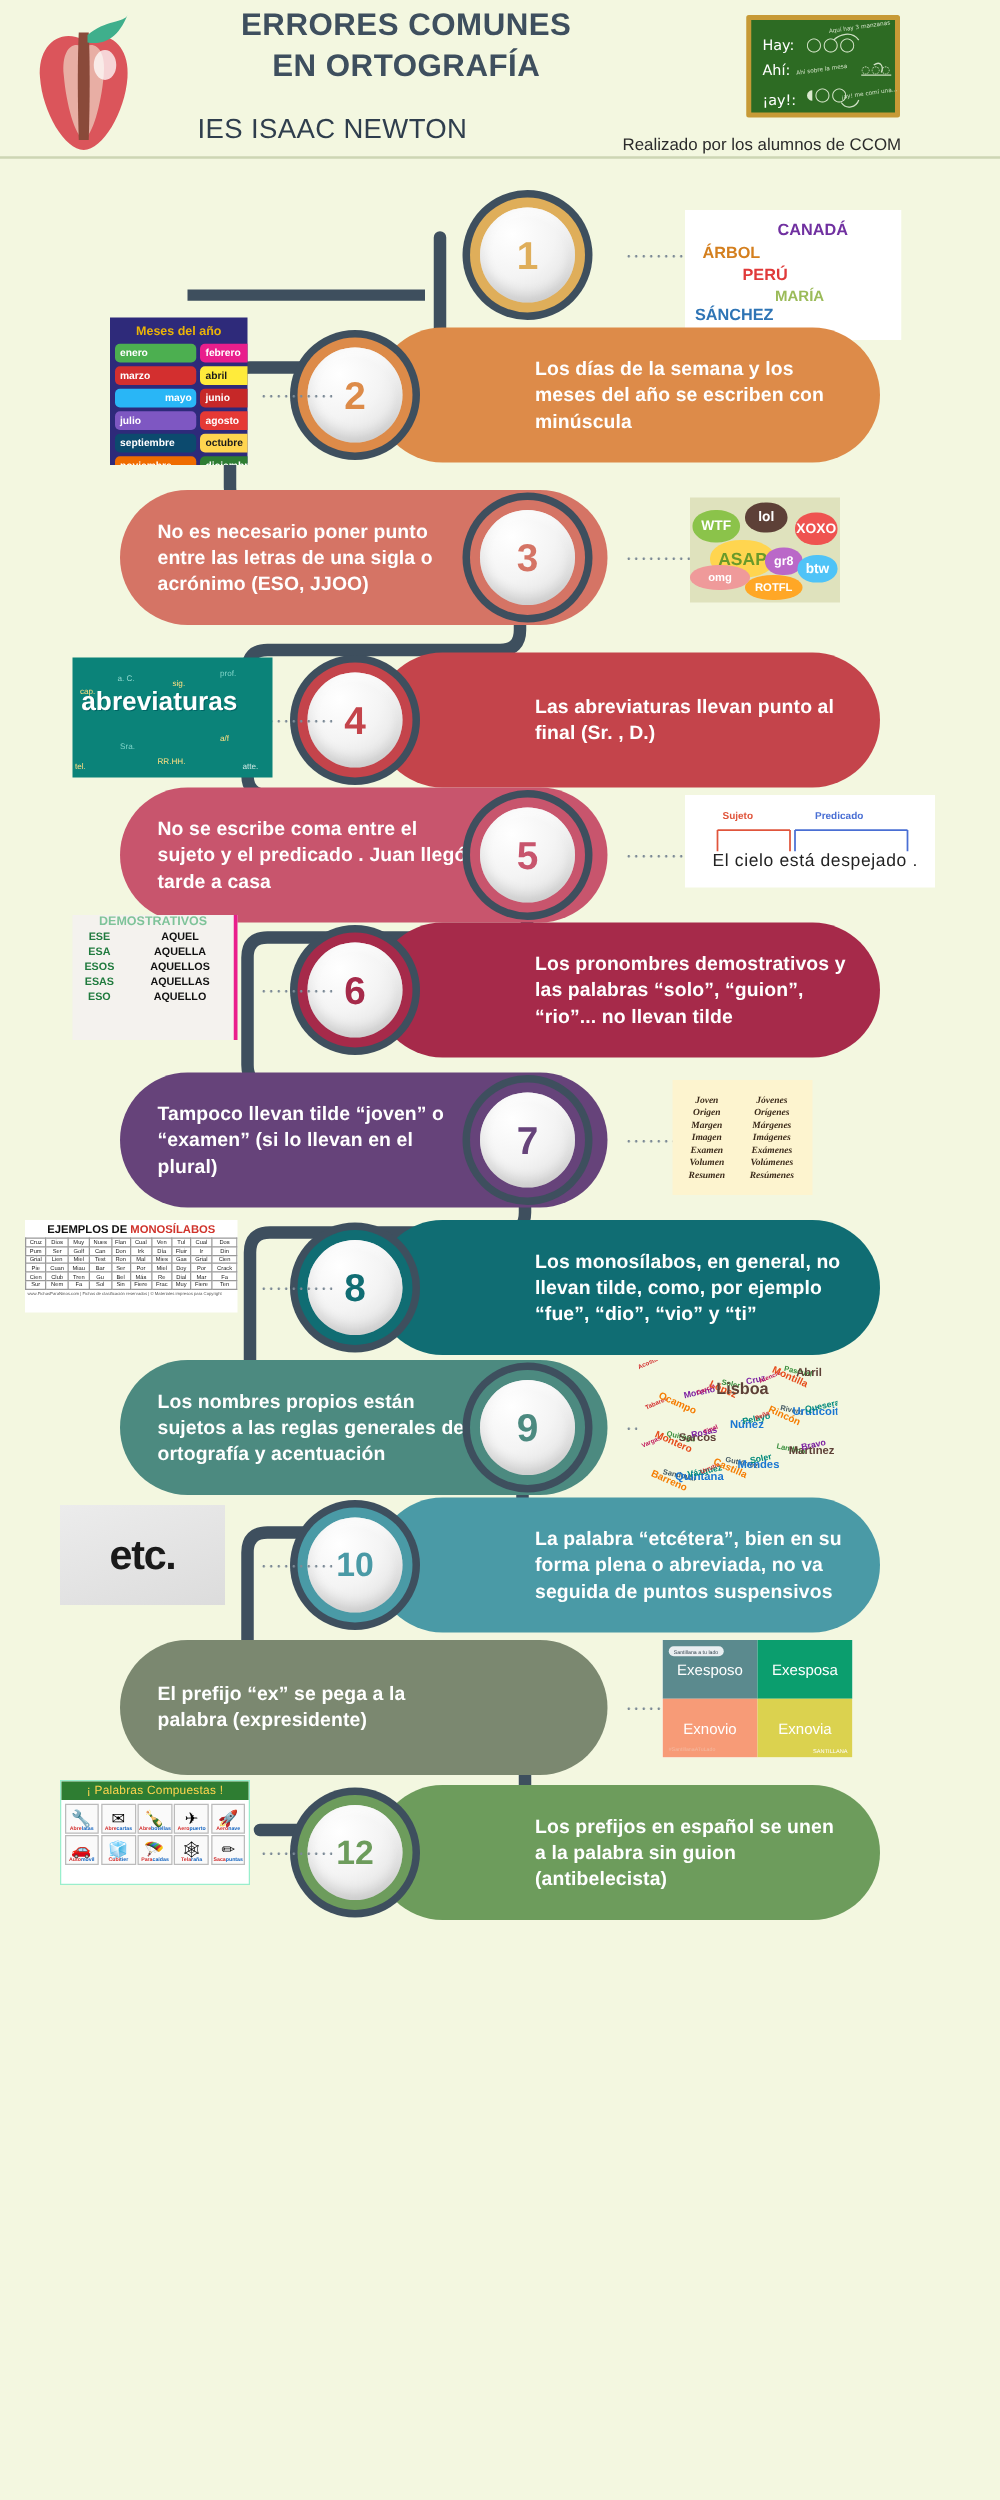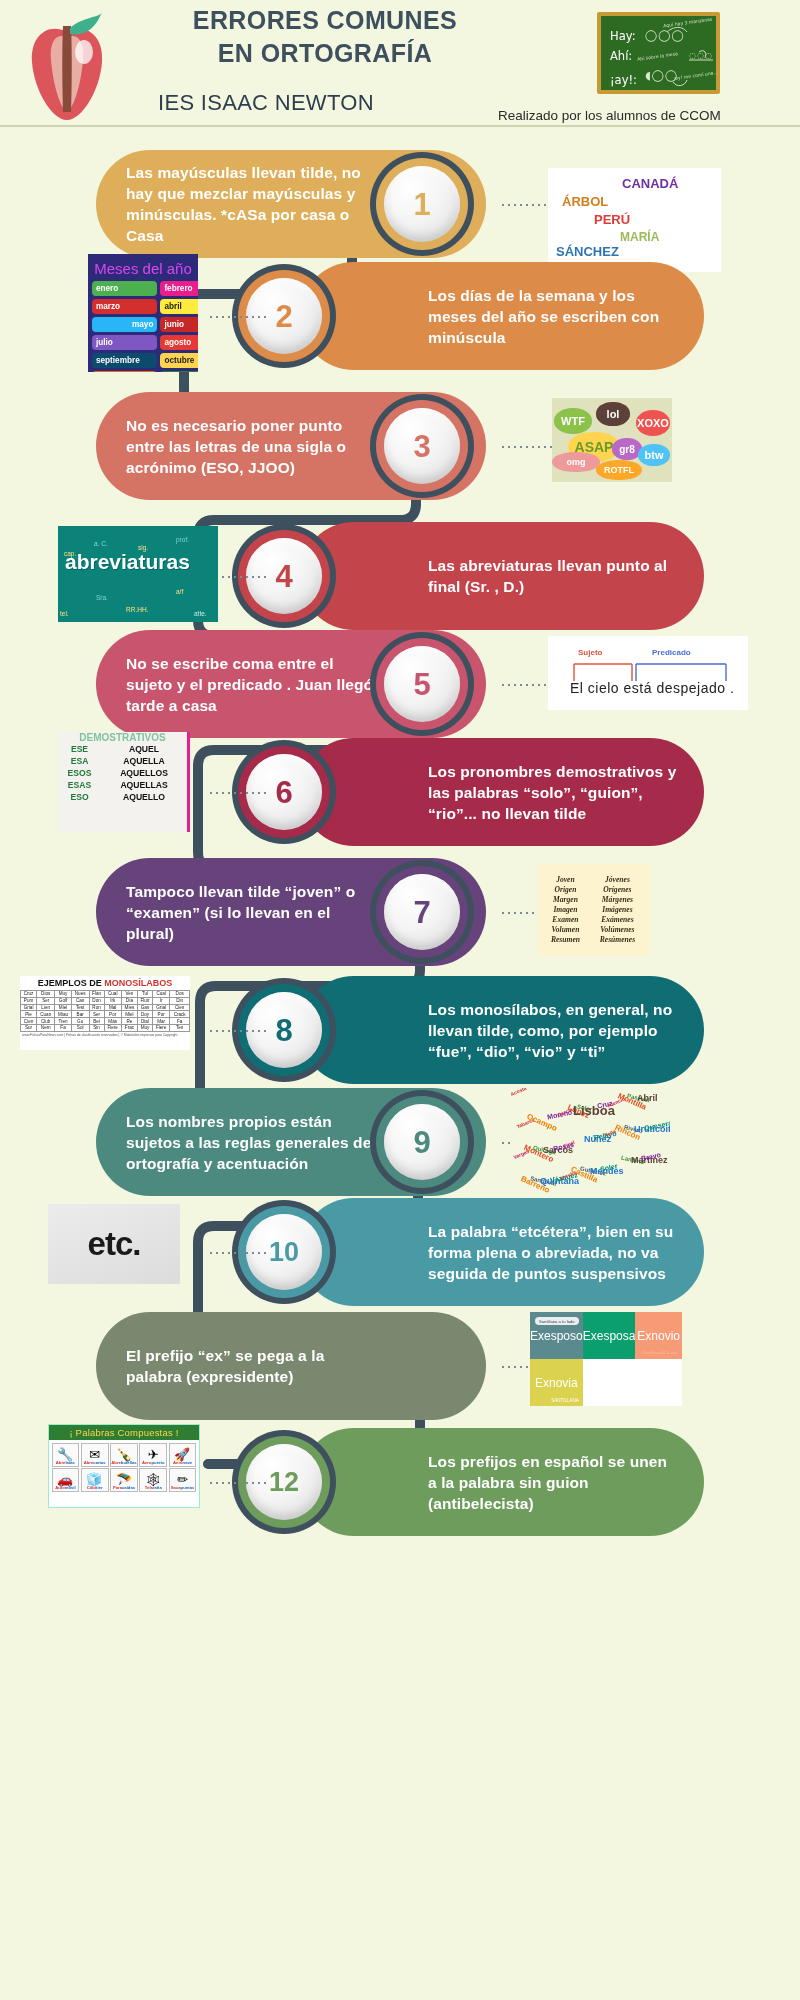--- a/index.html
+++ b/index.html
@@ -67,21 +67,21 @@
     position:absolute; height:2px;
     background-image: radial-gradient(circle, #7c8a96 1px, transparent 1.2px);
     background-size: 6px 2px; background-repeat: repeat-x;
   }
 
   
   .wc { position:absolute; font-weight:bold; }
 
   
   #meses { background:#2e2a7a; padding:4px; }
-  #meses .mt { color:#d946ef; font-size:15px; font-weight:normal; text-align:center; margin:2px 0 4px; }
+  #meses .mt { color:#eab308; font-size:10px; font-weight:bold; text-align:center; margin:2px 0 4px; }
   #meses .grid { display:grid; grid-template-columns:1fr 1fr; gap:3px; }
   #meses .m { border-radius:4px; color:#fff; font-size:8.2px; font-weight:bold; padding:3px 4px; height:15px; }
 
   
   #siglas { background:#dfe2bd; }
   .bub { position:absolute; border-radius:48%; display:flex; align-items:center; justify-content:center;
          font-weight:bold; color:#fff; }
 
   
   #abrev { background:#0b8379; }
@@ -116,21 +116,21 @@
 
   
   #propios { background:#f3f7e0; }
   .pn { position:absolute; font-weight:bold; white-space:nowrap; }
 
   
   #etc { background:linear-gradient(160deg,#ececec,#dcdcdc); display:flex; align-items:center; justify-content:center; }
   #etc span { font-size:33px; font-weight:bold; color:#1a1a1a; letter-spacing:-1px; }
 
   
-  #expref { display:grid; grid-template-columns:1fr 1fr 1fr; grid-template-rows:1fr 1fr; }
+  #expref { display:grid; grid-template-columns:1fr 1fr; grid-template-rows:1fr 1fr; }
   #expref .q { display:flex; align-items:center; justify-content:center; color:#fff;
                font-size:12px; position:relative; }
   #expref .tag { position:absolute; left:5px; top:5px; background:#e9eef1; color:#3a4a55;
                  font-size:4.2px; padding:1.5px 4px; border-radius:7px; }
   #expref .brand { position:absolute; right:4px; bottom:3px; color:#fff; font-size:4.5px; }
   #expref .site { position:absolute; left:5px; bottom:4px; color:#f3b9a0; font-size:4.2px; }
 
   
   #comp { background:#fff; border:1px solid #9ec; }
   #comp .hdr { background:#2e7d32; color:#ffd54f; font-size:9.5px; font-weight:normal;
@@ -231,23 +231,20 @@
       Q420 1216 420 1232
       L420 1320
       Q420 1336 404 1336
       L208 1336
       " stroke="#3e4f5e" stroke-width="10" fill="none" stroke-linecap="round"></path>
   </svg>
 </div>
 
 <div id="rows-host">
     <div class="row" style="top: 148px; height: 120px;">
-      <div class="pill left" style="background:#dfae5a;top:2px">
-       <div class="pill-text">Las mayúsculas llevan tilde, no hay que mezclar mayúsculas y minúsculas. *cASa por casa o Casa</div>
-     </div>
      <div class="medal n1" style="left:370px;top:4px">
        <div class="ring-outer"></div>
        <div class="ring-color" style="background:#dfae5a"></div>
        <div class="disc">
          <span class="num" style="color:#dfae5a">1</span>
        </div>
      </div>
      <div class="dots" style="left:500px;top:56px;width:52px"></div>
       <div style="position: absolute; left: 548px; top: 20px;">
         <div class="thumb" id="wcloud" style="width:173px;height:104px;background:#fff">

